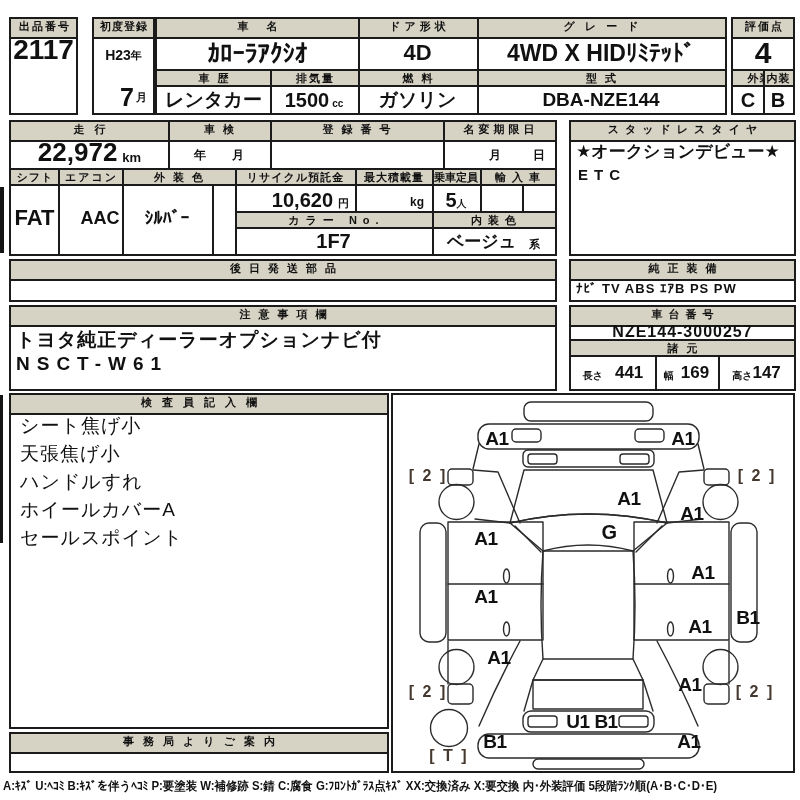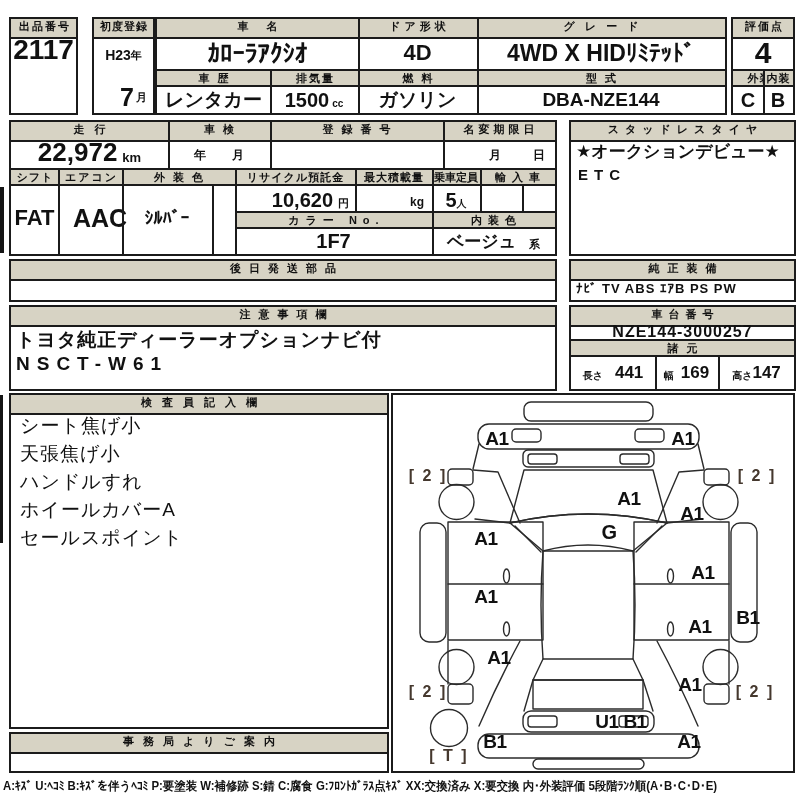--- a/index.html
+++ b/index.html
@@ -18,21 +18,21 @@
   .val .unit { font-weight:600; }
   .right { justify-content:flex-end; }
   .bottom{ align-items:flex-end; }
   .note  { position:absolute; font-weight:600; white-space:nowrap; }
   .insp-line { font-size:19px; font-weight:500; line-height:28px; letter-spacing:1px; white-space:nowrap; }
   .legend { position:absolute; left:3px; top:778px; width:836px; font-size:12px; font-weight:600;
             white-space:nowrap; transform:scaleX(0.95); transform-origin:left center; letter-spacing:0; }
   .dlabel { position:absolute; width:44px; height:22px; display:flex; align-items:center; justify-content:center;
             font-size:19px; font-weight:700; letter-spacing:-0.5px; white-space:nowrap; }
   .dlabel.bracket { font-size:16px; color:#45382e; letter-spacing:2px; }
-  .dlabel.wide { width:70px;margin-left:29px; }
+  .dlabel.wide { width:70px; }
   svg { position:absolute; left:0; top:0; }
   .artifact { position:absolute; background:#151515; }
 </style>
 </head>
 <body>
 
 <div class="sheet">
 
   <div class="artifact" style="left:0;top:187px;width:4px;height:66px;"></div>
   <div class="artifact" style="left:0;top:395px;width:3px;height:148px;"></div>
@@ -114,21 +114,21 @@
 
   <div class="hd mid" style="left:11px;top:168px;width:47px;letter-spacing:1px;text-indent:1px;">シフト</div>
   <div class="hd mid" style="left:58px;top:168px;width:64px;letter-spacing:2px;">エアコン</div>
   <div class="hd mid" style="left:122px;top:168px;width:113px;letter-spacing:8px;text-indent:8px;">外装色</div>
   <div class="hd mid" style="left:235px;top:168px;width:120px;letter-spacing:1px;text-indent:1px;">リサイクル預託金</div>
   <div class="hd mid" style="left:355px;top:168px;width:77px;letter-spacing:1px;text-indent:1px;">最大積載量</div>
   <div class="hd mid" style="left:432px;top:168px;width:48px;letter-spacing:0;text-indent:0;">乗車定員</div>
   <div class="hd mid" style="left:480px;top:168px;width:75px;letter-spacing:6px;text-indent:6px;">輸入車</div>
 
   <div class="val" style="left:11px;top:200px;width:47px;height:36px;font-size:22px;">FAT</div>
-  <div class="val" style="left:58px;top:200px;width:84px;height:36px;font-size:25px;">AAC</div>
+  <div class="val" style="left:58px;top:200px;width:84px;height:36px;font-size:18px;">AAC</div>
   <div class="val" style="left:122px;top:200px;width:90px;height:36px;font-size:18px;">ｼﾙﾊﾞｰ</div>
   <div class="val right" style="left:235px;top:188px;width:114px;height:24px;">
     <span style="font-size:20px;">10,620</span>
       <span class="unit" style="font-size:11px;margin-left:5px;margin-top:7px;">円</span>
   </div>
   <div class="val right" style="left:355px;top:192px;width:69px;height:20px;font-weight:600;font-size:12px;">kg</div>
   <div class="val" style="left:432px;top:188px;width:48px;height:24px;">
     <span style="font-size:20px;">5</span>
       <span class="unit" style="font-size:10px;margin-top:7px;">人</span>
   </div>

